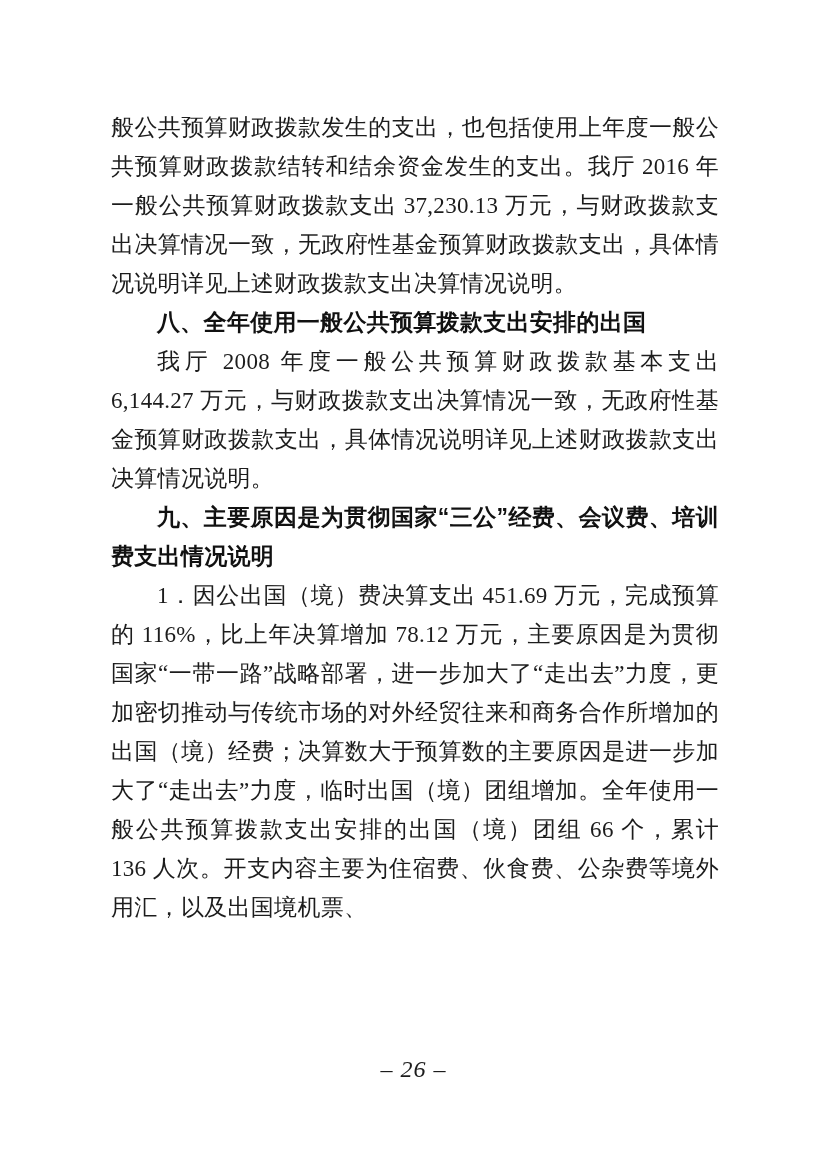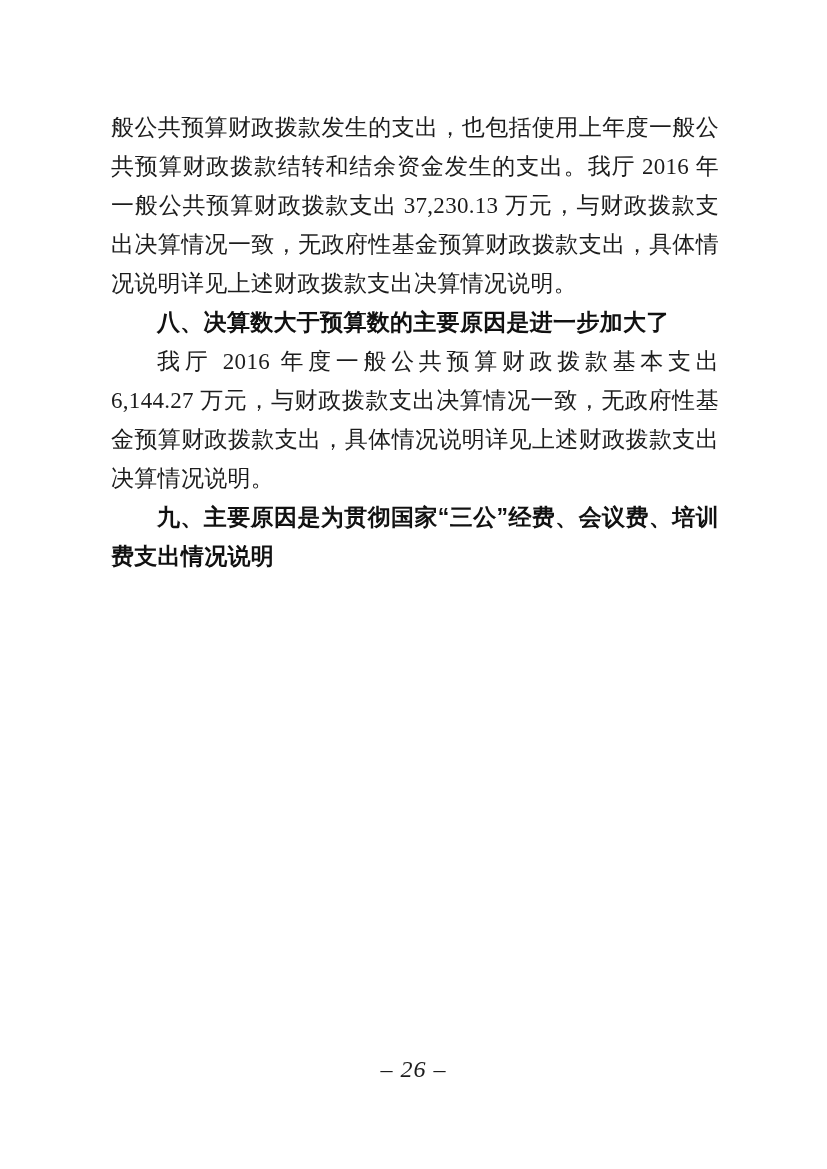--- a/index.html
+++ b/index.html
@@ -71,27 +71,28 @@
 </style>
 </head>
 <body>
 
 <div class="page">
 
   <div class="content">
 
     <p class="para no-indent">般公共预算财政拨款发生的支出，也包括使用上年度一般公共预算财政拨款结转和结余资金发生的支出。我厅 2016 年一般公共预算财政拨款支出 37,230.13 万元，与财政拨款支出决算情况一致，无政府性基金预算财政拨款支出，具体情况说明详见上述财政拨款支出决算情况说明。</p>
 
-    <h2 class="heading">八、决算数大于预算数的主要原因是进一步加大了</h2>
+    <h2 class="heading">八、全年使用一般公共预算拨款支出安排的出国</h2>
 
-    <p class="para">我厅 2016 年度一般公共预算财政拨款基本支出 6,144.27 万元，与财政拨款支出决算情况一致，无政府性基金预算财政拨款支出，具体情况说明详见上述财政拨款支出决算情况说明。</p>
+    <p class="para">我厅 2008 年度一般公共预算财政拨款基本支出 6,144.27 万元，与财政拨款支出决算情况一致，无政府性基金预算财政拨款支出，具体情况说明详见上述财政拨款支出决算情况说明。</p>
 
     <h2 class="heading">九、主要原因是为贯彻国家“三公”经费、会议费、培训费支出情况说明</h2>
 
 
+    <p class="para">1．因公出国（境）费决算支出 451.69 万元，完成预算的 116%，比上年决算增加 78.12 万元，主要原因是为贯彻国家“一带一路”战略部署，进一步加大了“走出去”力度，更加密切推动与传统市场的对外经贸往来和商务合作所增加的出国（境）经费；决算数大于预算数的主要原因是进一步加大了“走出去”力度，临时出国（境）团组增加。全年使用一般公共预算拨款支出安排的出国（境）团组 66 个，累计 136 人次。开支内容主要为住宿费、伙食费、公杂费等境外用汇，以及出国境机票、</p>
 
   </div>
 
   <div class="footer">
     <span class="page-number">– 26 –</span>
   </div>
 
 </div>
 
 </body></html>

